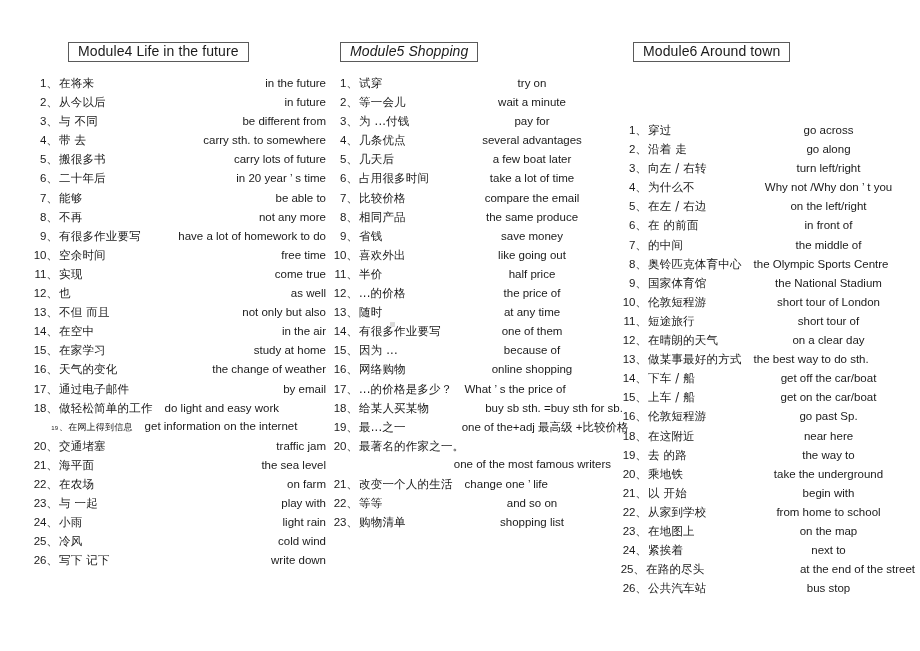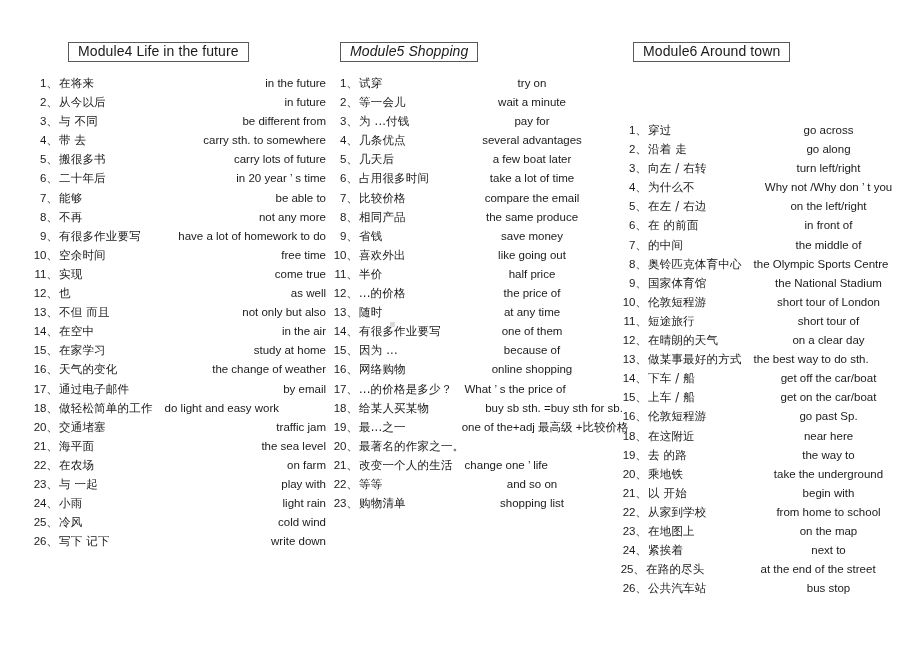--- a/index.html
+++ b/index.html
@@ -98,21 +98,21 @@
   
   .row.tiny .num { font-size: 6px; vertical-align: bottom; }
   .row.tiny .cn  { font-size: 9px; }
   .row.tiny .en  { font-size: 11.5px; }
 
   .row.wide .cn  { width: auto; padding-right: 12px; }
   .row.wide .en  { text-align: left; }
 
   .row.full .num { width: 30px; }
   .row.full .cn  { width: auto; padding-right: 16px; }
-  .row.full .en  { text-align: left; padding-left: 40px; }
+  .row.full .en  { text-align: right; padding-left: 40px; }
 
   .row.cont .num { width: 30px; }
   .row.cont .cn  { width: 0px; }
   .row.cont .en  { text-align: right; padding-right: 2px; }
 
   .dot-marker {
     position: absolute;
     width: 5px;
     height: 5px;
     background: #d9d9d9;
@@ -211,20 +211,25 @@
           <div class="row">
             <span class="num">17、</span>
             <span class="cn"> 通过电子邮件</span>
             <span class="en">by email</span>
           </div>
           <div class="row wide">
             <span class="num">18、</span>
             <span class="cn">做轻松简单的工作</span>
             <span class="en">do light and easy work</span>
           </div>
+          <div class="row tiny wide">
+            <span class="num">19</span>
+            <span class="cn">、在网上得到信息</span>
+            <span class="en">get information on the internet</span>
+          </div>
           <div class="row">
             <span class="num">20、</span>
             <span class="cn">交通堵塞</span>
             <span class="en">traffic   jam</span>
           </div>
           <div class="row">
             <span class="num">21、</span>
             <span class="cn">海平面</span>
             <span class="en">the sea level</span>
           </div>
@@ -351,20 +356,25 @@
           <div class="row full">
             <span class="num">19、</span>
             <span class="cn">最...之一</span>
             <span class="en">one of the+adj 最高级 +比较价格</span>
           </div>
           <div class="row full">
             <span class="num">20、</span>
             <span class="cn">最著名的作家之一。</span>
             <span class="en"></span>
           </div>
+          <div class="row cont">
+            <span class="num"></span>
+            <span class="cn"></span>
+            <span class="en">one of the most famous writers</span>
+          </div>
           <div class="row wide">
             <span class="num">21、</span>
             <span class="cn">改变一个人的生活</span>
             <span class="en">change one ’ life</span>
           </div>
           <div class="row">
             <span class="num">22、</span>
             <span class="cn">等等</span>
             <span class="en">and so on</span>
           </div>

